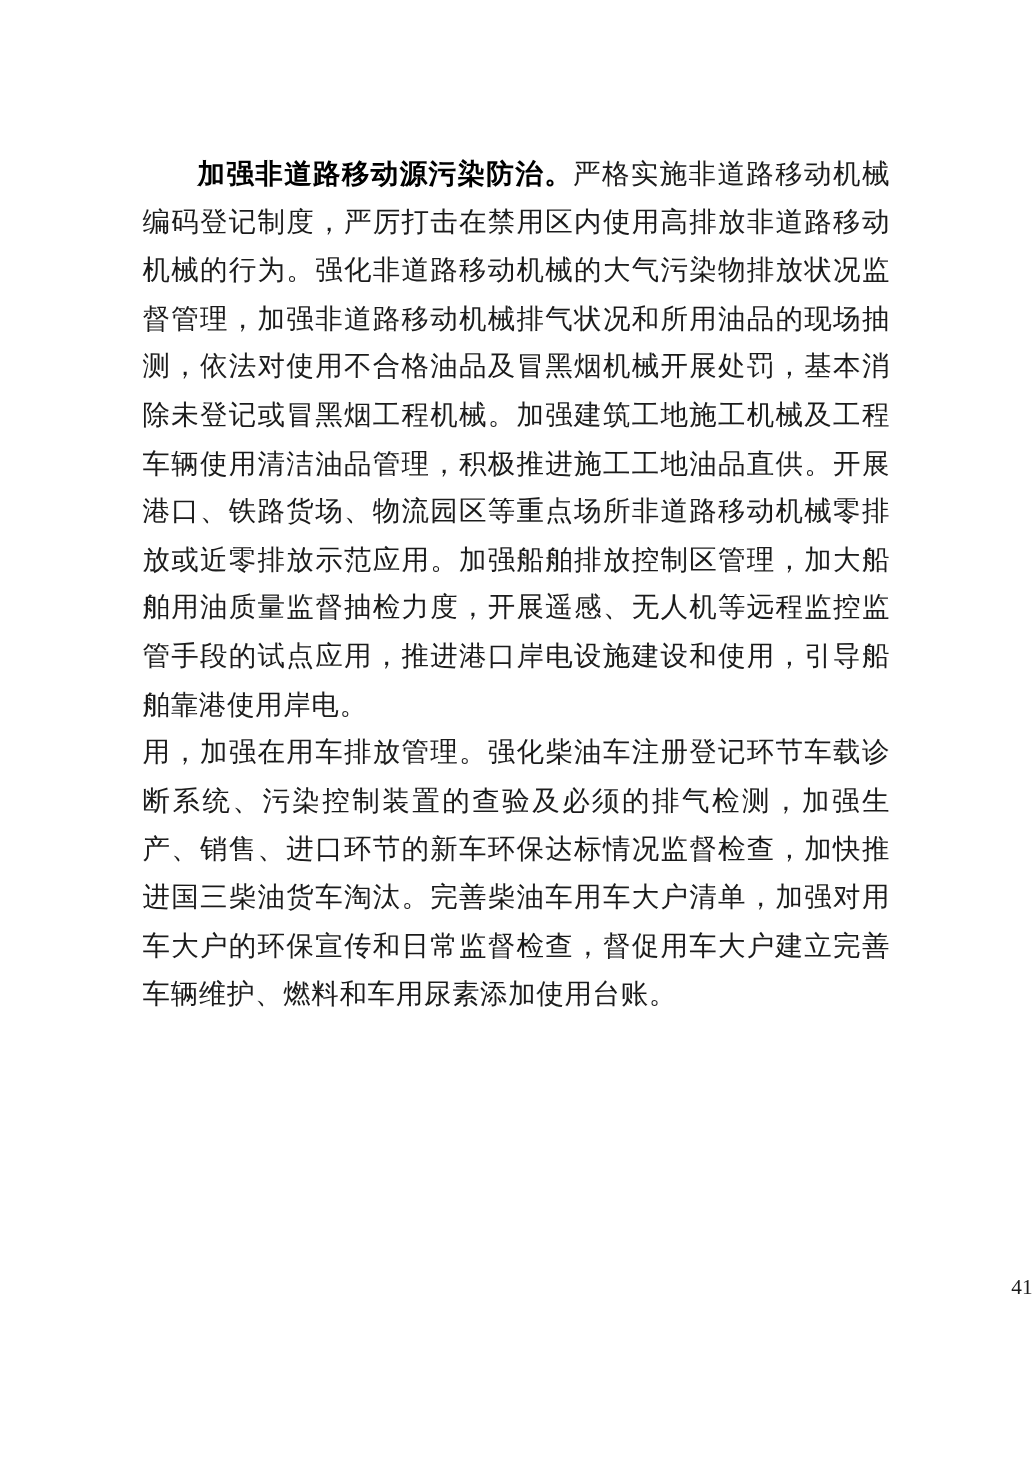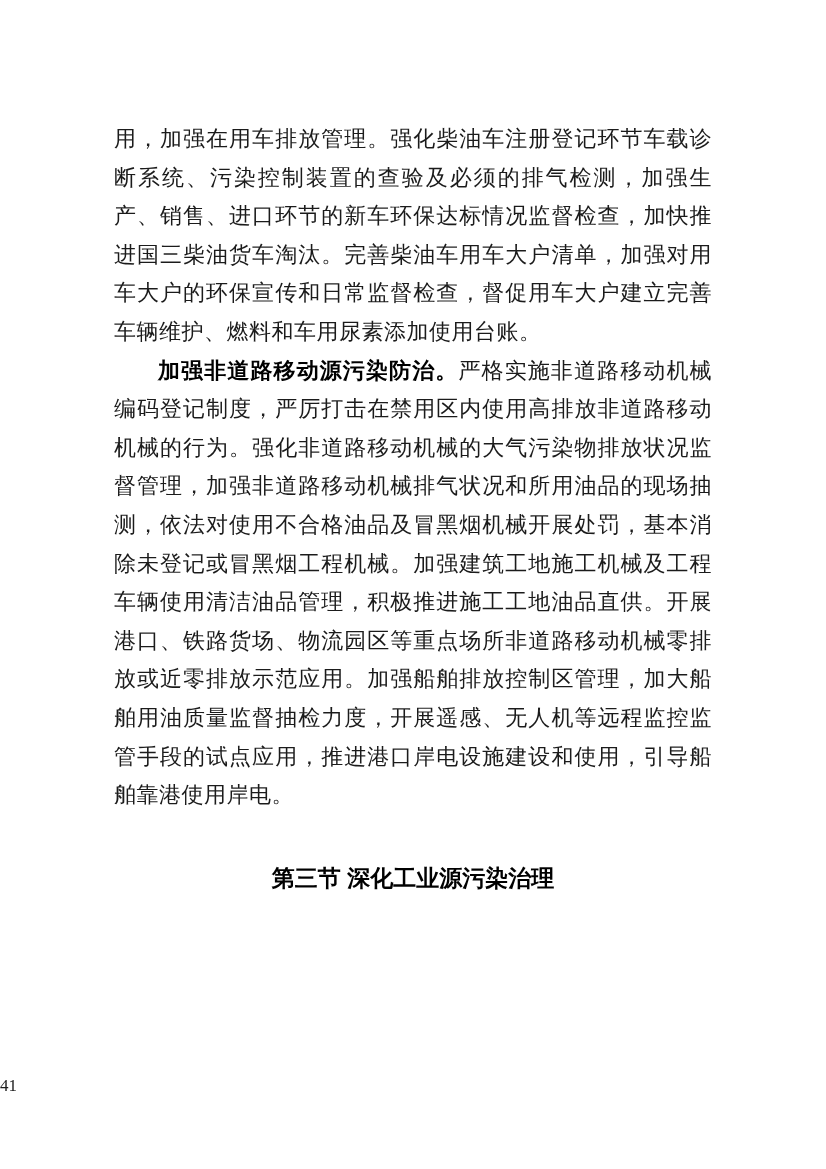--- a/index.html
+++ b/index.html
@@ -42,39 +42,38 @@
     margin: 44px 0 42px 0;
     font-size: 23px;
     line-height: 38.6px;
     font-weight: 700;
     text-align: center;
     color: #000000;
     font-family: "Liberation Sans", "DejaVu Sans", sans-serif;
   }
   .page-number {
     position: absolute;
-    top: 1075px;
+    top: 1019px;
     left: 0;
     width: 100%;
-    text-align: left;
+    text-align: right;
     font-size: 17px;
     line-height: 22px;
     color: #1b1b1b;
     font-family: "Liberation Serif", "DejaVu Serif", serif;
   }
 </style>
 </head>
 <body>
 
 <div class="page">
   <main class="content">
 
+    <p class="para"><strong class="lead">加强非道路移动源污染防治。</strong><span>严格实施非道路移动机械编码登记制度，严厉打击在禁用区内使用高排放非道路移动机械的行为。强化非道路移动机械的大气污染物排放状况监督管理，加强非道路移动机械排气状况和所用油品的现场抽测，依法对使用不合格油品及冒黑烟机械开展处罚，基本消除未登记或冒黑烟工程机械。加强建筑工地施工机械及工程车辆使用清洁油品管理，积极推进施工工地油品直供。开展港口、铁路货场、物流园区等重点场所非道路移动机械零排放或近零排放示范应用。加强船舶排放控制区管理，加大船舶用油质量监督抽检力度，开展遥感、无人机等远程监控监管手段的试点应用，推进港口岸电设施建设和使用，引导船舶靠港使用岸电。</span></p>
+
     <p class="para no-indent"><strong class="lead"></strong><span>用，加强在用车排放管理。强化柴油车注册登记环节车载诊断系统、污染控制装置的查验及必须的排气检测，加强生产、销售、进口环节的新车环保达标情况监督检查，加快推进国三柴油货车淘汰。完善柴油车用车大户清单，加强对用车大户的环保宣传和日常监督检查，督促用车大户建立完善车辆维护、燃料和车用尿素添加使用台账。</span></p>
 
-    <p class="para"><strong class="lead">加强非道路移动源污染防治。</strong><span>严格实施非道路移动机械编码登记制度，严厉打击在禁用区内使用高排放非道路移动机械的行为。强化非道路移动机械的大气污染物排放状况监督管理，加强非道路移动机械排气状况和所用油品的现场抽测，依法对使用不合格油品及冒黑烟机械开展处罚，基本消除未登记或冒黑烟工程机械。加强建筑工地施工机械及工程车辆使用清洁油品管理，积极推进施工工地油品直供。开展港口、铁路货场、物流园区等重点场所非道路移动机械零排放或近零排放示范应用。加强船舶排放控制区管理，加大船舶用油质量监督抽检力度，开展遥感、无人机等远程监控监管手段的试点应用，推进港口岸电设施建设和使用，引导船舶靠港使用岸电。</span></p>
-
-    <h2 class="section-heading">第三节 深化工业源污染治理</h2>
 
 
   </main>
 
   <footer class="page-number">41</footer>
 </div>
 
 </body></html>

